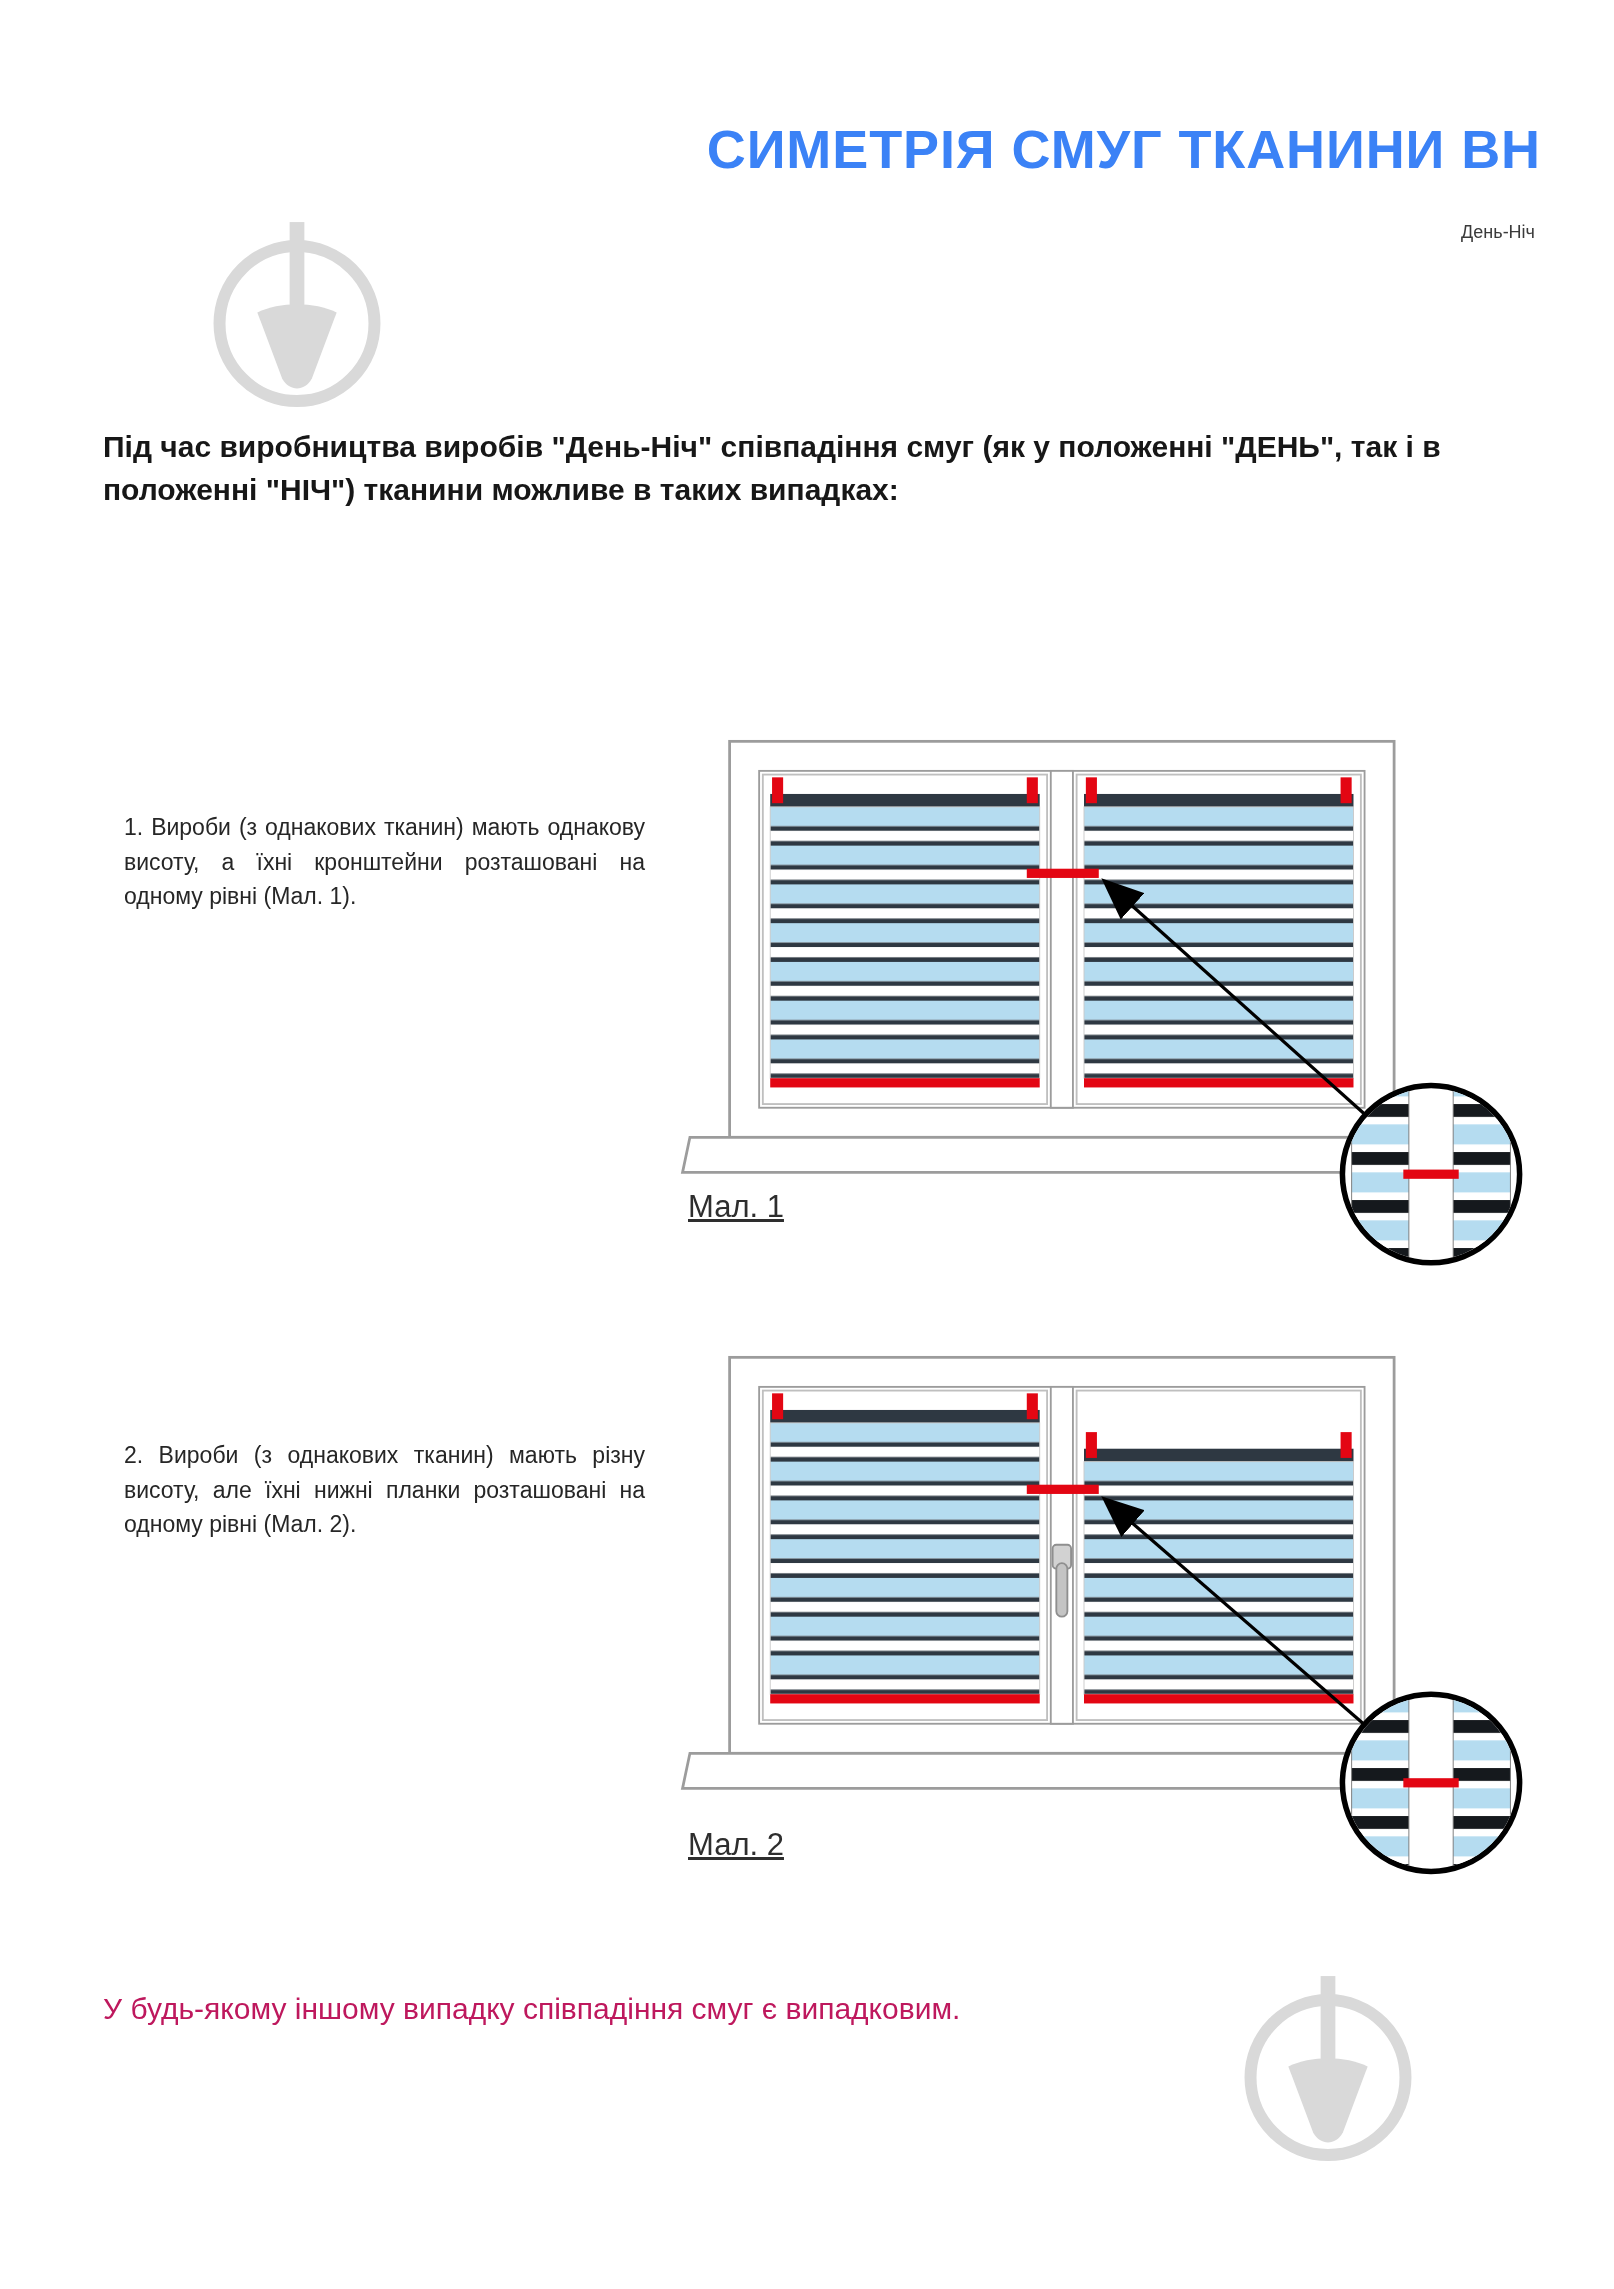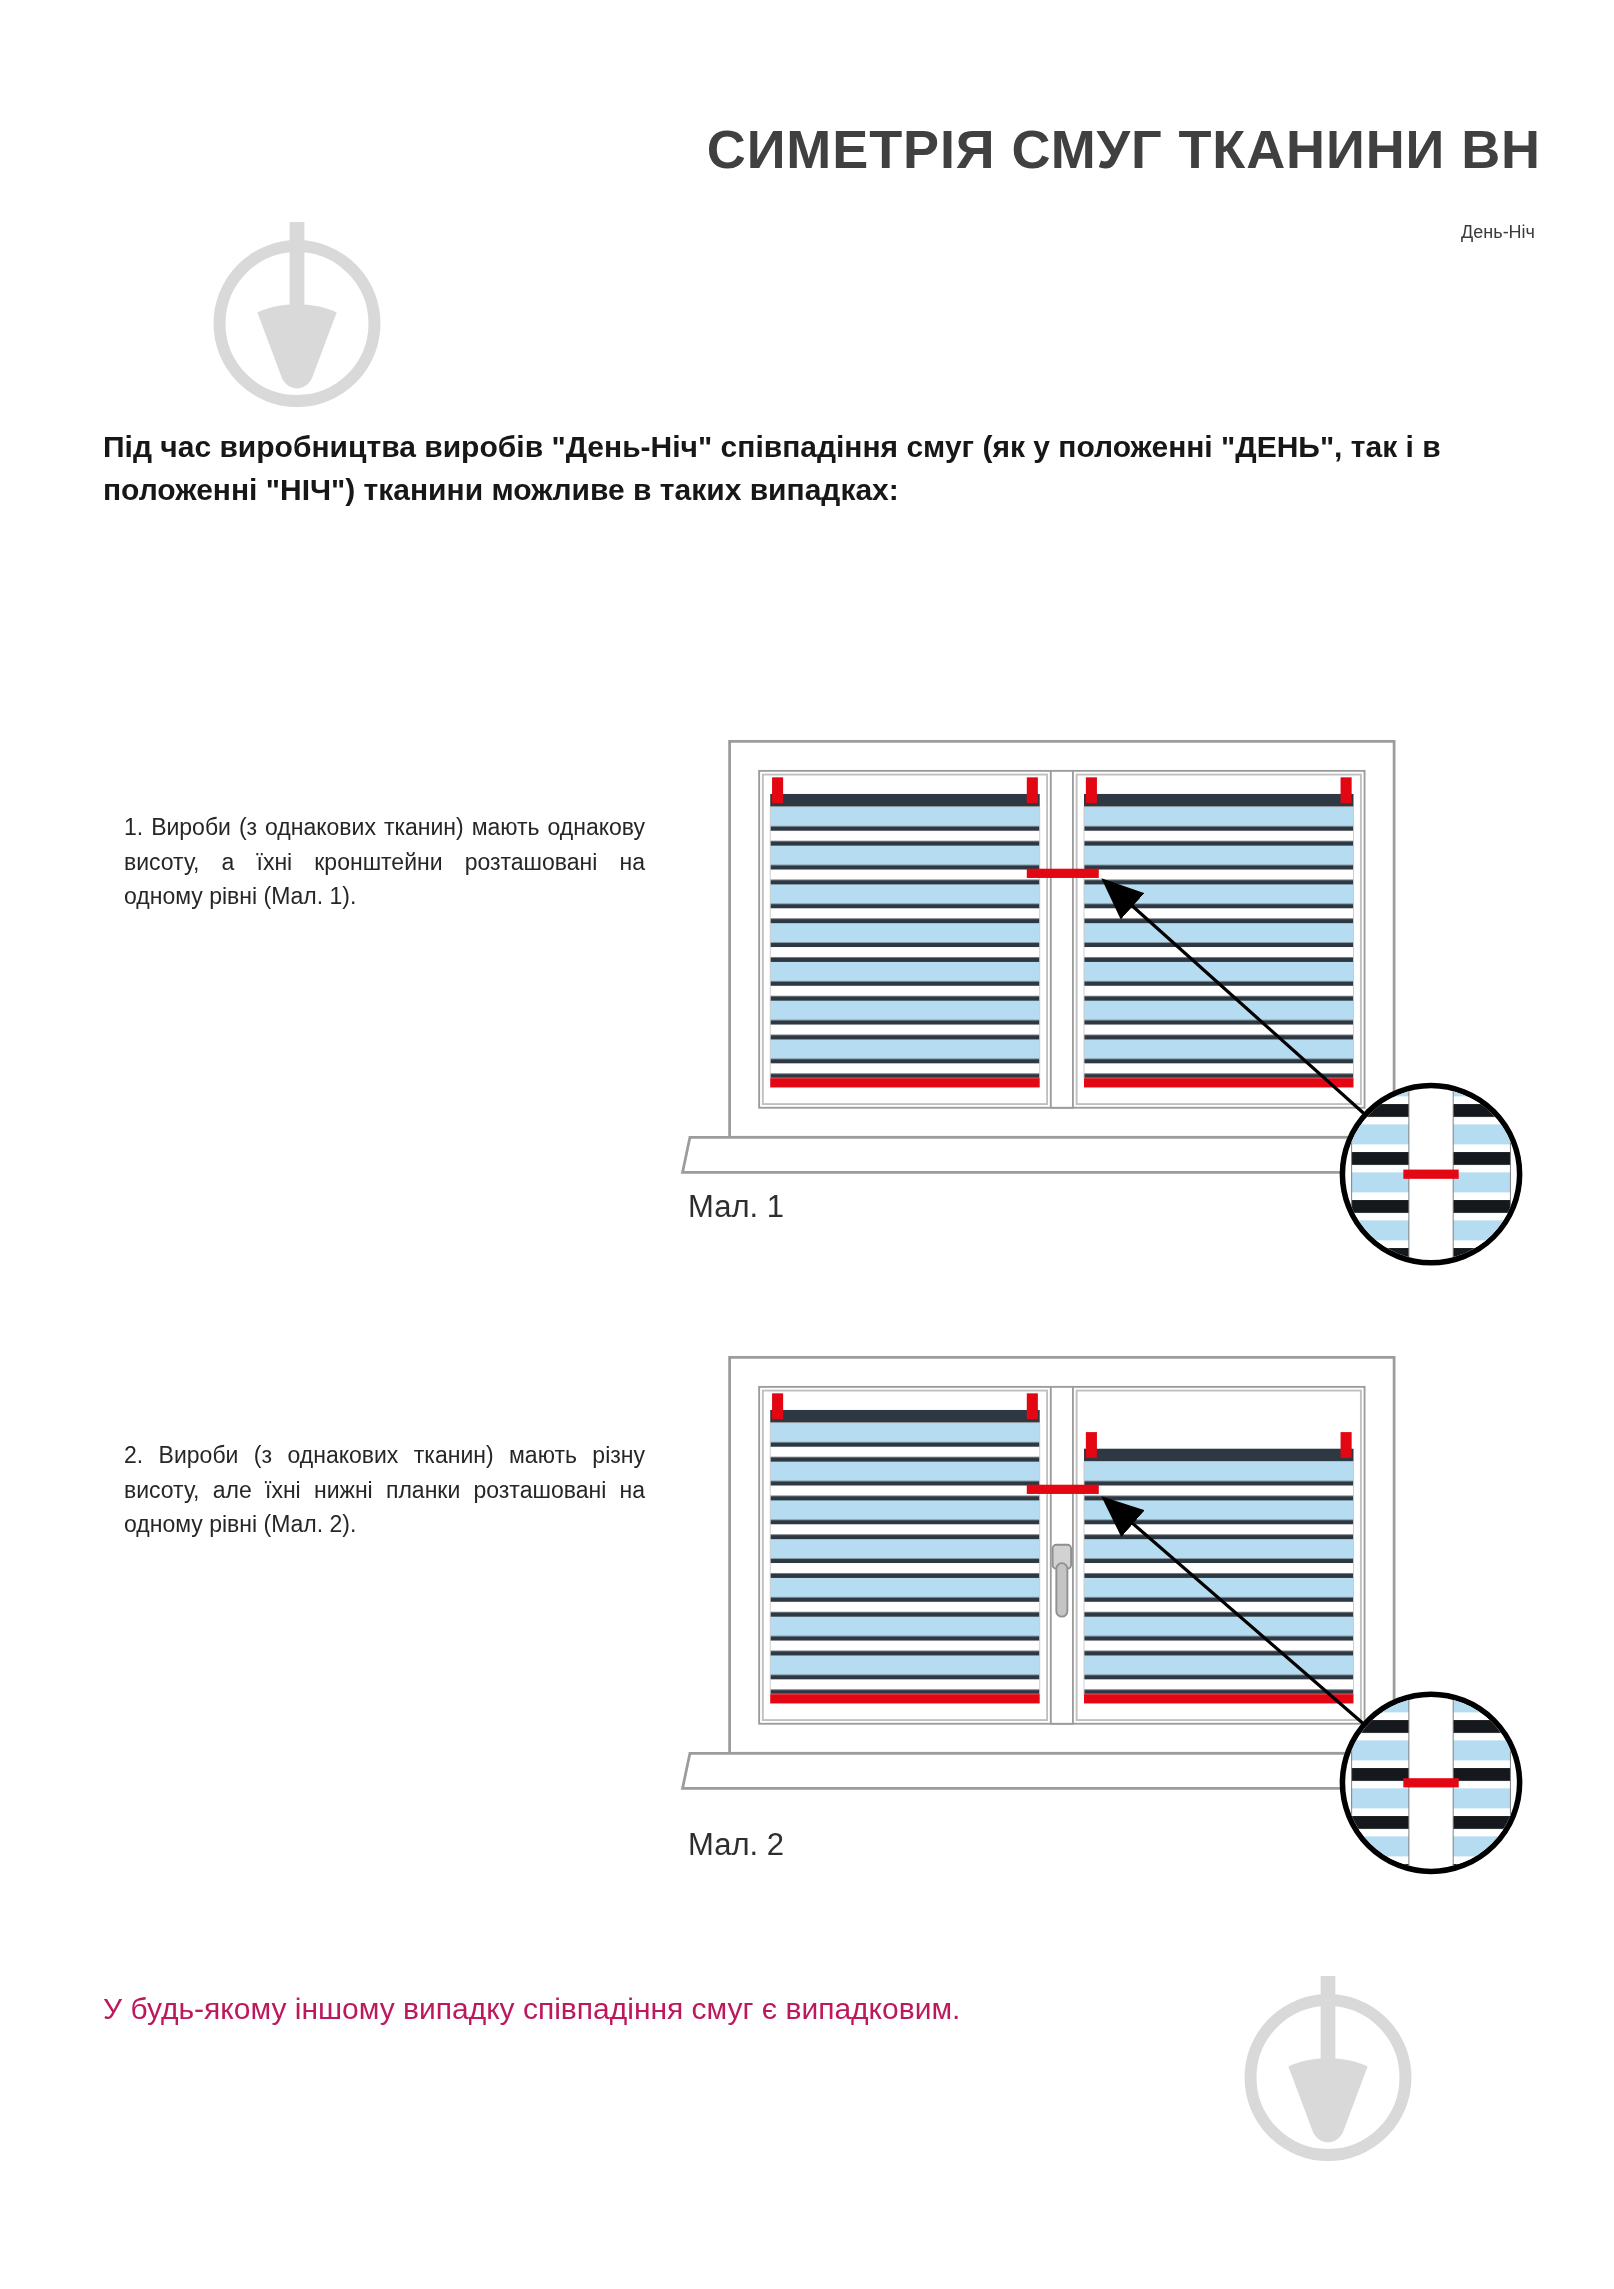--- a/index.html
+++ b/index.html
@@ -9,37 +9,37 @@
     --frame-gray:#9c9c9c;
     --watermark-gray:#d9d9d9;
   }
   html,body{margin:0;padding:0;background:#ffffff;}
   .page{
     position:relative;width:1614px;height:2290px;background:#ffffff;
     font-family:"Liberation Sans",sans-serif;color:#1d1d1d;overflow:hidden;
   }
   .title{
     position:absolute;top:118px;right:73px;margin:0;
-    font-size:54px;font-weight:bold;letter-spacing:0.9px;color:#404040;white-space:nowrap;
+    font-size:54px;font-weight:bold;letter-spacing:0.9px;color:#3b82f6;white-space:nowrap;
   }
   .subtitle{position:absolute;top:222px;right:79px;font-size:18px;color:#3a3a3a;}
   .intro{
     position:absolute;left:103px;top:426px;width:1375px;margin:0;
     font-size:30px;font-weight:bold;line-height:1.42;color:#171717;
   }
   .item{
     position:absolute;left:124px;width:521px;margin:0;
     font-size:23px;line-height:1.5;text-align:justify;color:#262626;
   }
   .item-1{top:810px;}
   .item-2{top:1438px;}
   .fig{position:absolute;}
   .fig-1{left:665px;top:720px;}
   .fig-2{left:665px;top:1336px;}
-  .caption{position:absolute;font-size:31px;color:#2e2e2e;}
+  .caption{position:absolute;font-size:31px;color:#2e2e2e;text-decoration:underline;}
   .cap-1{left:688px;top:1189px;}
   .cap-2{left:688px;top:1803px;margin-top:24px;}
   .watermark{position:absolute;}
   .watermark svg{display:block;}
   .wm-top{left:202px;top:220px;}
   .wm-bottom{left:1233px;top:1974px;}
   .footer-note{
     position:absolute;left:103px;top:1992px;margin:0;
     font-size:30px;font-weight:normal;color:#be185d;
   }

